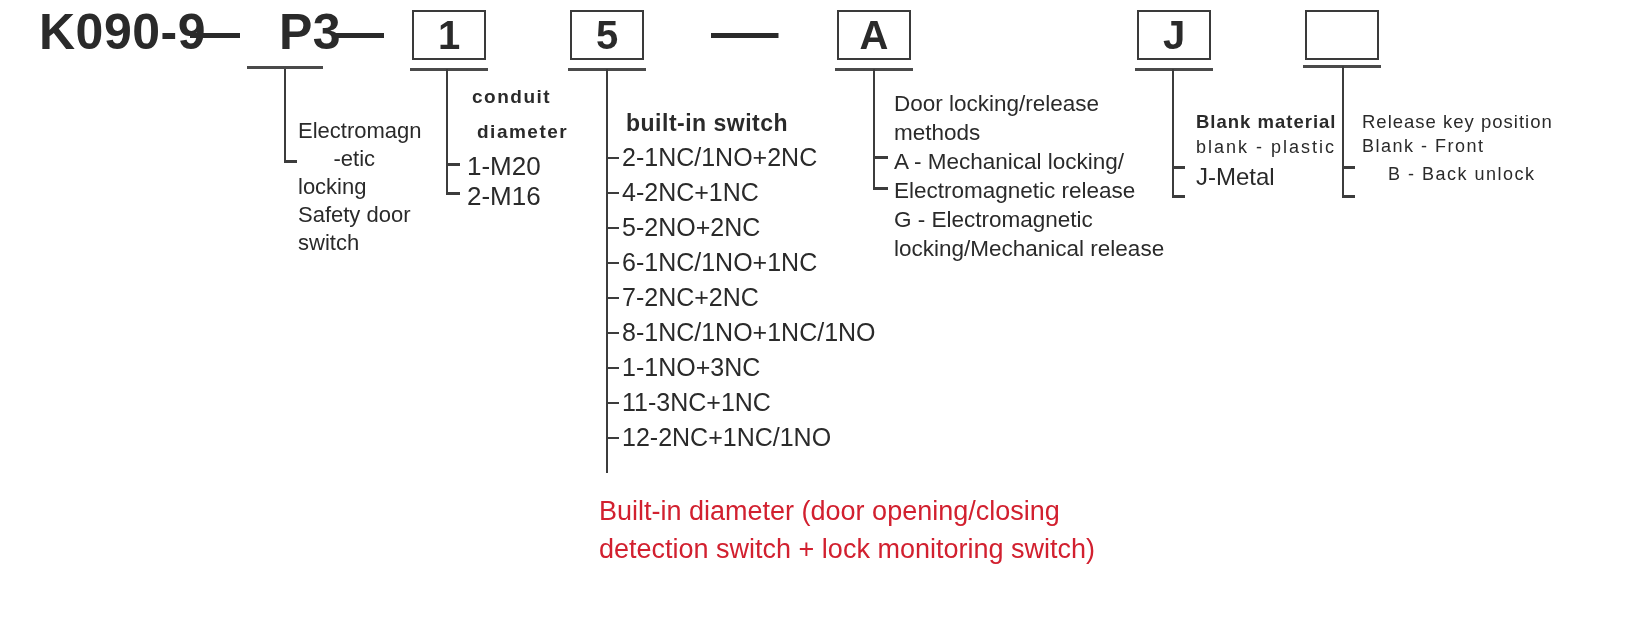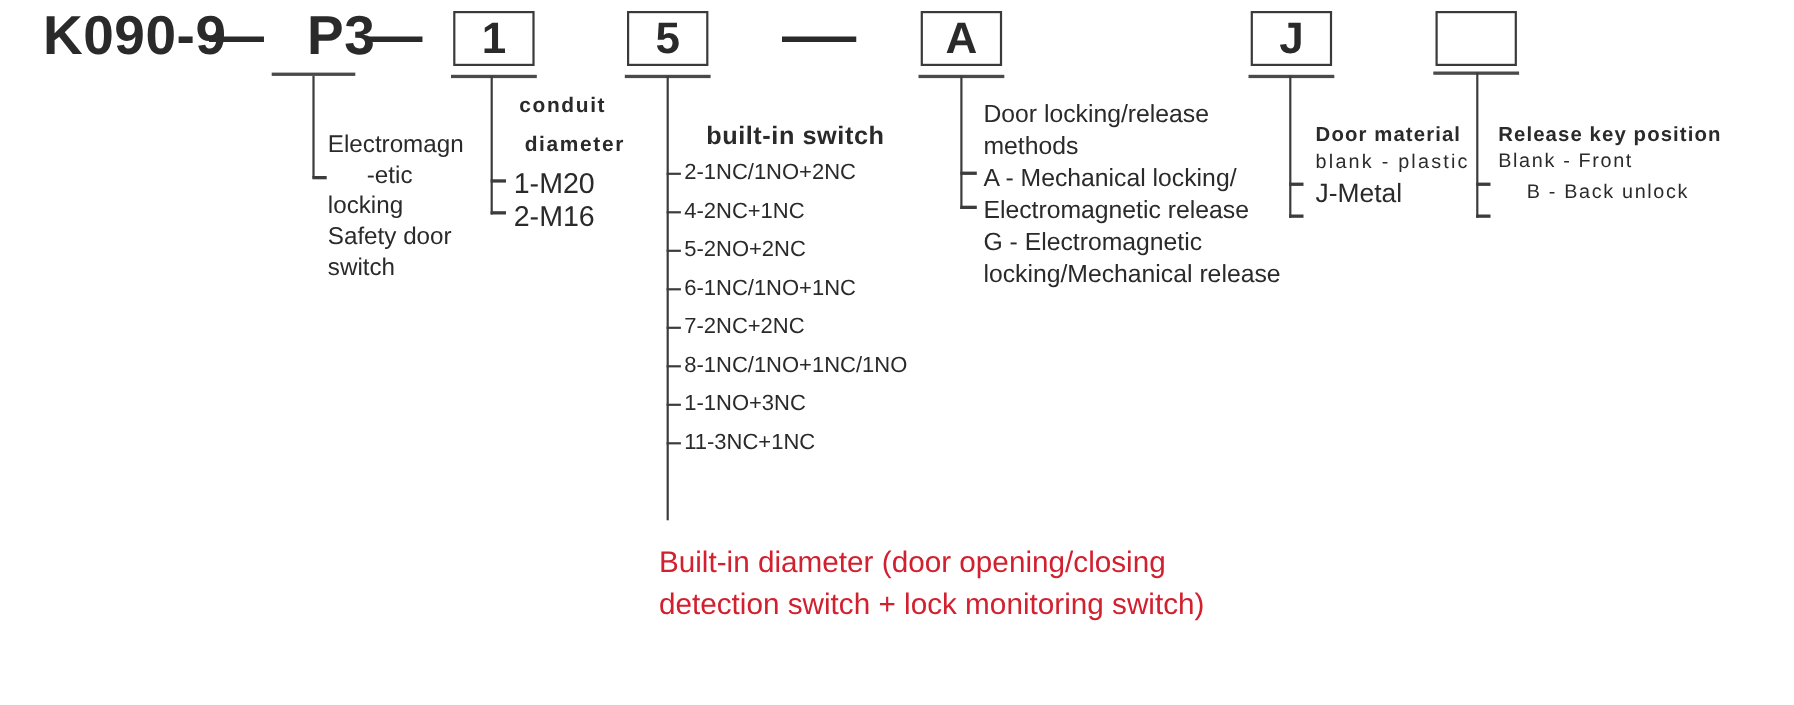--- a/index.html
+++ b/index.html
@@ -100,29 +100,29 @@
   }
   .conduit-h1 { left: 472px; top: 86px; }
   .conduit-h2 { left: 477px; top: 121px; }
   .conduit-opts {
     position: absolute; left: 467px; top: 152px;
     font-size: 26px; line-height: 29.5px; white-space: nowrap;
   }
 
   .switch-heading {
     position: absolute; left: 626px; top: 110px;
-    font-size: 23px; font-weight: bold; letter-spacing: 0.5px; white-space: nowrap; margin-left: 16px;
+    font-size: 23px; font-weight: bold; letter-spacing: 0.5px; white-space: nowrap;
   }
   .switch-rows { position: absolute; left: 619px; top: 140px; }
   .switch-row {
     position: relative;
     height: 35px;
     display: flex;
     align-items: center;
-    font-size: 20px;
+    font-size: 25px;
     padding-left: 3px;
     white-space: nowrap;
   }
   .switch-row::before {
     content: "";
     position: absolute;
     left: -13px;
     top: calc(50% - 1px);
     width: 13px;
     height: 2.5px;
@@ -142,21 +142,21 @@
     position: absolute; left: 1196px; top: 137px;
     font-size: 18px; letter-spacing: 2px; white-space: nowrap;
   }
   .head-opt-1 {
     position: absolute; left: 1196px; top: 163px;
     font-size: 24px; white-space: nowrap;
   }
 
   .release-heading {
     position: absolute; left: 1362px; top: 111px;
-    font-size: 18.5px; font-weight: bold; letter-spacing: 1px; white-space: nowrap;
+    font-size: 18.5px; font-weight: normal; letter-spacing: 1px; white-space: nowrap;
   }
   .release-opt-0 {
     position: absolute; left: 1362px; top: 136px;
     font-size: 18px; letter-spacing: 1.5px; white-space: nowrap;
   }
   .release-opt-1 {
     position: absolute; left: 1388px; top: 164px;
     font-size: 18px; letter-spacing: 1.5px; white-space: nowrap;
   }
 
@@ -228,32 +228,33 @@
   <div class="switch-heading">built-in switch</div>
   <div class="switch-rows">
     <div class="switch-row">2-1NC/1NO+2NC</div>
     <div class="switch-row">4-2NC+1NC</div>
     <div class="switch-row">5-2NO+2NC</div>
     <div class="switch-row">6-1NC/1NO+1NC</div>
     <div class="switch-row">7-2NC+2NC</div>
     <div class="switch-row">8-1NC/1NO+1NC/1NO</div>
     <div class="switch-row">1-1NO+3NC</div>
     <div class="switch-row">11-3NC+1NC</div>
+    <div class="switch-row">12-2NC+1NC/1NO</div>
   </div>
 
   <div class="door-lines">
     <div>Door locking/release</div>
     <div>methods</div>
     <div>A - Mechanical locking/</div>
     <div>Electromagnetic release</div>
     <div>G - Electromagnetic</div>
     <div>locking/Mechanical release</div>
   </div>
 
-  <div class="head-heading">Door material</div>
+  <div class="head-heading">Blank material</div>
   <div class="head-opt-0">blank - plastic</div>
   <div class="head-opt-1">J-Metal</div>
 
   <div class="release-heading">Release key position</div>
   <div class="release-opt-0">Blank - Front</div>
   <div class="release-opt-1">B - Back unlock</div>
 
   <div class="note">
     <div>Built-in diameter (door opening/closing</div>
     <div>detection switch + lock monitoring switch)</div>

